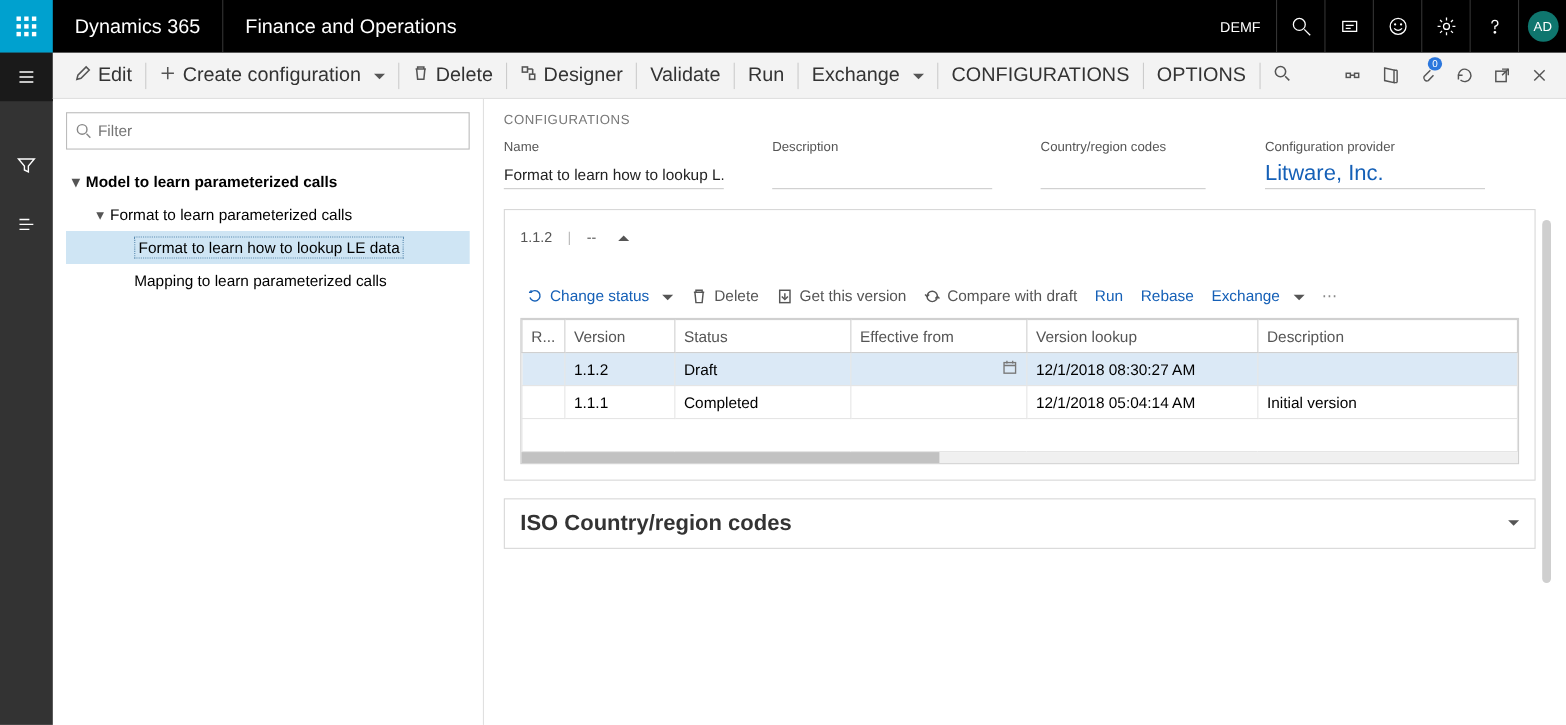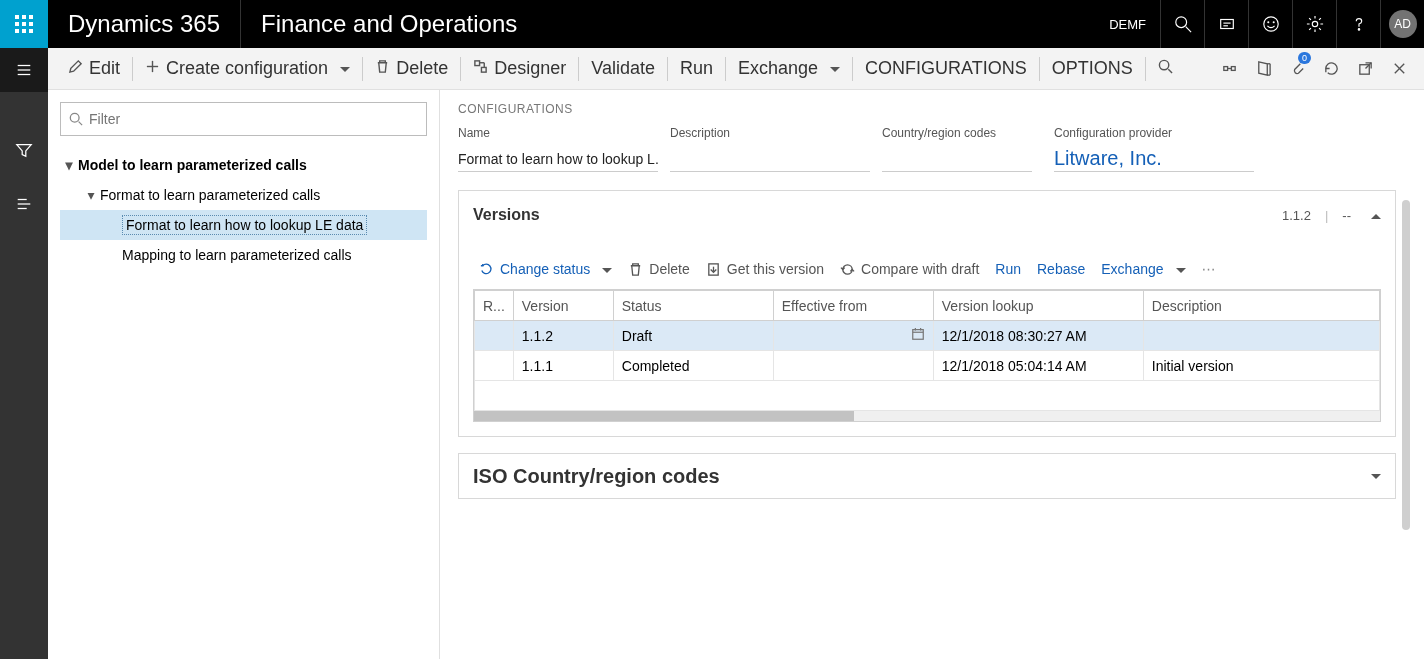--- a/index.html
+++ b/index.html
@@ -3,27 +3,27 @@
 <meta charset="utf-8">
 <style>
 * { box-sizing: border-box; margin: 0; padding: 0; font-family: "Segoe UI", Arial, sans-serif; }
 html, body { width: 1424px; height: 659px; overflow: hidden; background: #fff; }
 
 
 .topbar { height: 48px; background: #000; display: flex; align-items: center; color: #fff; font-size: 15px; }
 .tb-waffle { width: 48px; height: 48px; background: #00a1cf; display: flex; align-items: center; justify-content: center; }
 .tb-waffle svg { width: 20px; height: 20px; fill: #fff; }
 .tb-seg { padding: 0 20px; height: 48px; display: flex; align-items: center; border-right: 1px solid #333; }
-.tb-seg.product { font-size: 24px; font-weight: 400; }
+.tb-seg.product { font-size: 18px; font-weight: 400; }
 .tb-spacer { flex: 1; }
 .tb-right { display: flex; align-items: center; height: 48px; }
 .tb-item { width: 44px; height: 48px; display: flex; align-items: center; justify-content: center; border-left: 1px solid #333; font-size: 13px; }
 .tb-item.company { width: auto; padding: 0 14px; border-left: none; }
 .tb-item svg { width: 18px; height: 18px; fill: none; stroke: #fff; stroke-width: 1.3; }
-.avatar { width: 28px; height: 28px; border-radius: 50%; background: #737373; color: #fff; display: flex; align-items: center; justify-content: center; font-size: 12px; }
+.avatar { width: 28px; height: 28px; border-radius: 50%; background: #0f766e; color: #fff; display: flex; align-items: center; justify-content: center; font-size: 12px; }
 
 
 .leftrail { position: absolute; top: 48px; left: 0; width: 48px; bottom: 0; background: #333; display: flex; flex-direction: column; }
 .lr-item { width: 48px; height: 44px; display: flex; align-items: center; justify-content: center; }
 .lr-item.active { background: #1a1a1a; }
 .lr-item svg { width: 18px; height: 18px; fill: none; stroke: #fff; stroke-width: 1.4; }
 
 
 .actionbar { position: absolute; top: 48px; left: 48px; right: 0; height: 42px; background: #f3f3f3; border-bottom: 1px solid #e0e0e0; display: flex; align-items: center; padding: 0 8px; }
 .ab-btn { height: 42px; display: flex; align-items: center; padding: 0 12px; font-size: 18px; color: #333; cursor: pointer; gap: 6px; }
@@ -45,21 +45,21 @@
 .tree-row.lvl0 { font-weight: 600; padding-left: 0; }
 .tree-row.lvl1 { padding-left: 22px; }
 .tree-row.lvl2 { padding-left: 44px; }
 .tree-row.selected { background: #cfe5f4; }
 .tree-row.selected .lbl-inner { border: 1px dotted #5b8bb0; padding: 1px 3px; }
 
 
 .content { position: absolute; top: 90px; left: 440px; right: 0; bottom: 0; overflow-y: auto; padding-bottom: 20px; }
 .content-inner { padding: 12px 28px 12px 18px; }
 .breadcrumb { font-size: 12px; letter-spacing: 0.5px; color: #777; text-transform: uppercase; margin-bottom: 10px; }
-.field-row { display: flex; gap: 12px; margin-bottom: 18px; }
+.field-row { display: flex; gap: 44px; margin-bottom: 18px; }
 .field { display: flex; flex-direction: column; }
 .field-label { font-size: 12px; color: #555; margin-bottom: 6px; }
 .field-input { border: none; border-bottom: 1px solid #ccc; height: 26px; font-size: 14px; width: 200px; background: transparent; color: #222; }
 .field-link { font-size: 20px; color: #1560b7; border-bottom: 1px solid #ccc; height: 26px; width: 200px; display: flex; align-items: center; }
 
 
 .card { border: 1px solid #d8d8d8; background: #fff; margin-bottom: 16px; }
 .card-head { display: flex; align-items: center; height: 48px; padding: 0 14px; }
 .card-title { font-size: 16px; font-weight: 600; color: #333; flex: 1; }
 .card-head-right { display: flex; align-items: center; gap: 14px; font-size: 13px; color: #555; }
@@ -322,21 +322,20 @@
         <input class="field-input" style="width: 150px;" value="">
       </div>
       <div class="field">
         <span class="field-label">Configuration provider</span>
         <div class="field-link">Litware, Inc.</div>
       </div>
     </div>
 
     <div class="card" style="position:relative">
       <div class="card-head">
-        <div class="card-title">Versions</div>
         <div class="card-head-right">
           <span>1.1.2</span>
           <span style="color:#bbb">|</span>
           <span>--</span>
           <span class="caret-up"></span>
         </div>
       </div>
       <div class="card-body">
         <div class="grid-toolbar">
           <div class="gt-btn primary">

